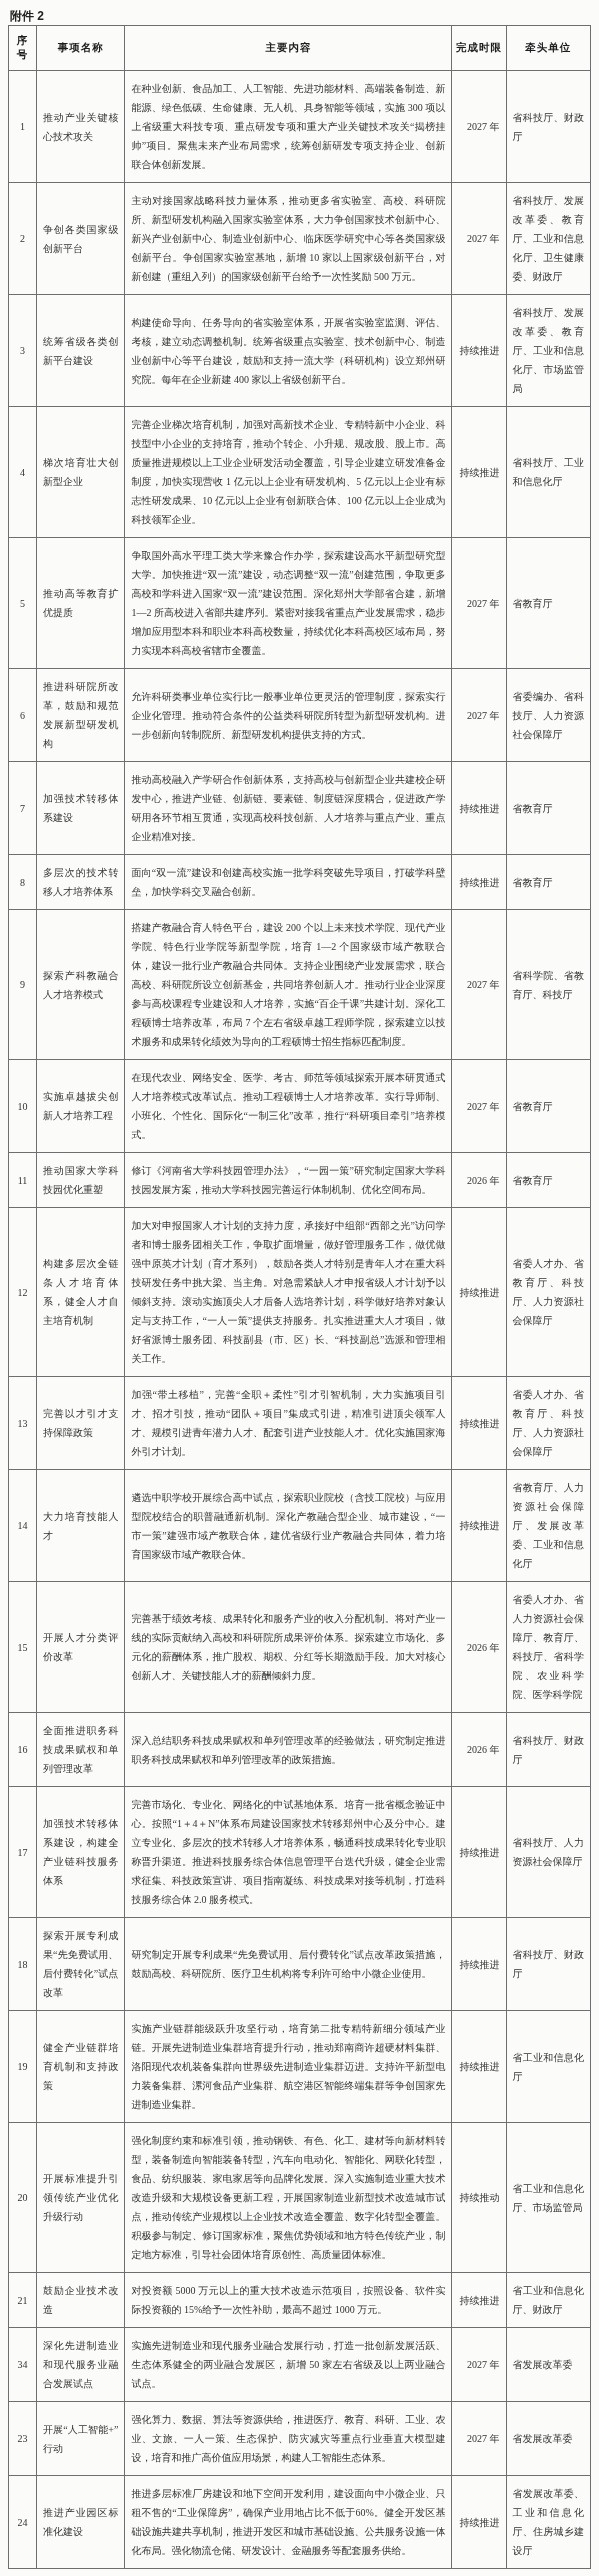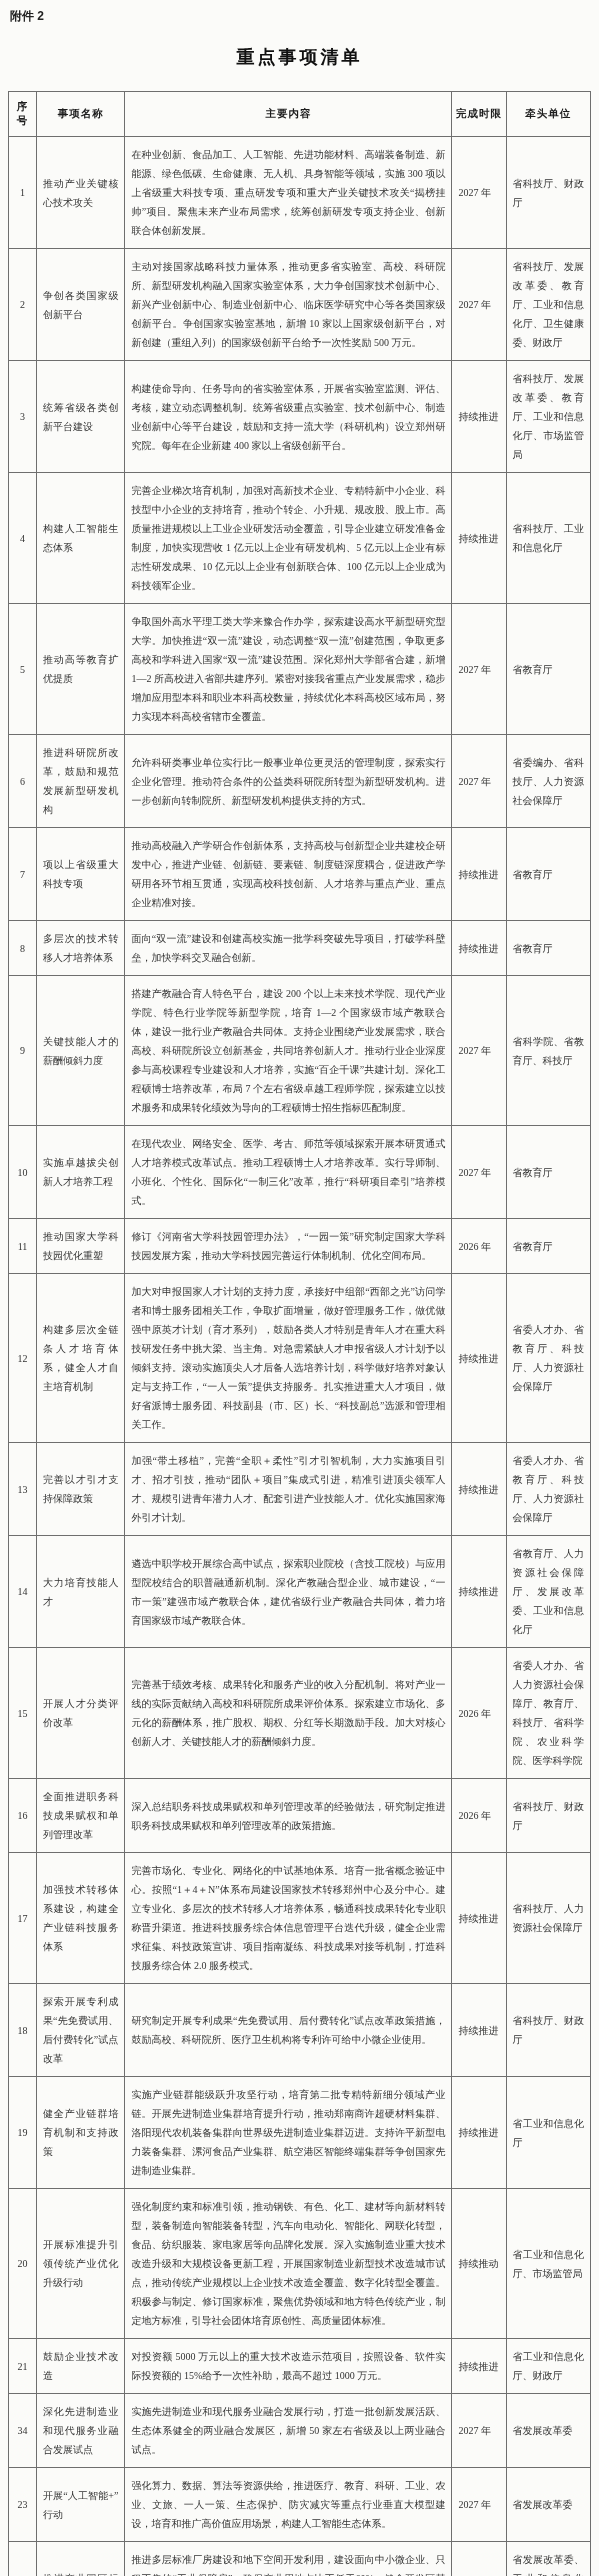--- a/index.html
+++ b/index.html
@@ -71,38 +71,37 @@
     text-justify: inter-character;
     padding: 8px 5px;
   }
   td.cell-content {
     text-align: justify;
     text-justify: inter-character;
     padding: 8px 7px;
     margin-top: 10px;
   }
   td.cell-deadline {
-    text-align: left;
+    text-align: right;
     padding: 8px 2px;
     white-space: nowrap;
   }
   td.cell-lead {
     text-align: justify;
     text-justify: inter-character;
     padding: 8px 5px;
     margin-top: 8px;
   }
 </style>
 </head>
 <body>
 
 <div class="page">
   <div class="attachment-label">附件 2</div>
 
-  <h1 class="doc-title">重点事项清单</h1>
 
   <table class="items">
     <colgroup>
       <col class="c-num">
       <col class="c-name">
       <col class="c-content">
       <col class="c-deadline">
       <col class="c-lead">
     </colgroup>
     <thead>
@@ -134,21 +133,21 @@
     <tr>
       <td class="cell-num">3</td>
       <td class="cell-name">统筹省级各类创新平台建设</td>
       <td class="cell-content">构建使命导向、任务导向的省实验室体系，开展省实验室监测、评估、考核，建立动态调整机制。统筹省级重点实验室、技术创新中心、制造业创新中心等平台建设，鼓励和支持一流大学（科研机构）设立郑州研究院。每年在企业新建 400 家以上省级创新平台。</td>
       <td class="cell-deadline">持续推进</td>
       <td class="cell-lead">省科技厅、发展改革委、教育厅、工业和信息化厅、市场监管局</td>
     </tr>
 
     <tr>
       <td class="cell-num">4</td>
-      <td class="cell-name">构建人工智能生态体系</td>
+      <td class="cell-name">梯次培育壮大创新型企业</td>
       <td class="cell-content">完善企业梯次培育机制，加强对高新技术企业、专精特新中小企业、科技型中小企业的支持培育，推动个转企、小升规、规改股、股上市。高质量推进规模以上工业企业研发活动全覆盖，引导企业建立研发准备金制度，加快实现营收 1 亿元以上企业有研发机构、5 亿元以上企业有标志性研发成果、10 亿元以上企业有创新联合体、100 亿元以上企业成为科技领军企业。</td>
       <td class="cell-deadline">持续推进</td>
       <td class="cell-lead">省科技厅、工业和信息化厅</td>
     </tr>
 
     <tr>
       <td class="cell-num">5</td>
       <td class="cell-name">推动高等教育扩优提质</td>
       <td class="cell-content">争取国外高水平理工类大学来豫合作办学，探索建设高水平新型研究型大学。加快推进“双一流”建设，动态调整“双一流”创建范围，争取更多高校和学科进入国家“双一流”建设范围。深化郑州大学部省合建，新增 1—2 所高校进入省部共建序列。紧密对接我省重点产业发展需求，稳步增加应用型本科和职业本科高校数量，持续优化本科高校区域布局，努力实现本科高校省辖市全覆盖。</td>
       <td class="cell-deadline">2027 年</td>
@@ -158,37 +157,37 @@
     <tr>
       <td class="cell-num">6</td>
       <td class="cell-name">推进科研院所改革，鼓励和规范发展新型研发机构</td>
       <td class="cell-content">允许科研类事业单位实行比一般事业单位更灵活的管理制度，探索实行企业化管理。推动符合条件的公益类科研院所转型为新型研发机构。进一步创新向转制院所、新型研发机构提供支持的方式。</td>
       <td class="cell-deadline">2027 年</td>
       <td class="cell-lead">省委编办、省科技厅、人力资源社会保障厅</td>
     </tr>
 
     <tr>
       <td class="cell-num">7</td>
-      <td class="cell-name">项以上省级重大科技专项</td>
+      <td class="cell-name">加强技术转移体系建设</td>
       <td class="cell-content">推动高校融入产学研合作创新体系，支持高校与创新型企业共建校企研发中心，推进产业链、创新链、要素链、制度链深度耦合，促进政产学研用各环节相互贯通，实现高校科技创新、人才培养与重点产业、重点企业精准对接。</td>
       <td class="cell-deadline">持续推进</td>
       <td class="cell-lead">省教育厅</td>
     </tr>
 
     <tr>
       <td class="cell-num">8</td>
       <td class="cell-name">多层次的技术转移人才培养体系</td>
       <td class="cell-content">面向“双一流”建设和创建高校实施一批学科突破先导项目，打破学科壁垒，加快学科交叉融合创新。</td>
       <td class="cell-deadline">持续推进</td>
       <td class="cell-lead">省教育厅</td>
     </tr>
 
     <tr>
       <td class="cell-num">9</td>
-      <td class="cell-name">关键技能人才的薪酬倾斜力度</td>
+      <td class="cell-name">探索产科教融合人才培养模式</td>
       <td class="cell-content">搭建产教融合育人特色平台，建设 200 个以上未来技术学院、现代产业学院、特色行业学院等新型学院，培育 1—2 个国家级市域产教联合体，建设一批行业产教融合共同体。支持企业围绕产业发展需求，联合高校、科研院所设立创新基金，共同培养创新人才。推动行业企业深度参与高校课程专业建设和人才培养，实施“百企千课”共建计划。深化工程硕博士培养改革，布局 7 个左右省级卓越工程师学院，探索建立以技术服务和成果转化绩效为导向的工程硕博士招生指标匹配制度。</td>
       <td class="cell-deadline">2027 年</td>
       <td class="cell-lead">省科学院、省教育厅、科技厅</td>
     </tr>
 
     <tr>
       <td class="cell-num">10</td>
       <td class="cell-name">实施卓越拔尖创新人才培养工程</td>
       <td class="cell-content">在现代农业、网络安全、医学、考古、师范等领域探索开展本研贯通式人才培养模式改革试点。推动工程硕博士人才培养改革。实行导师制、小班化、个性化、国际化“一制三化”改革，推行“科研项目牵引”培养模式。</td>
       <td class="cell-deadline">2027 年</td>

